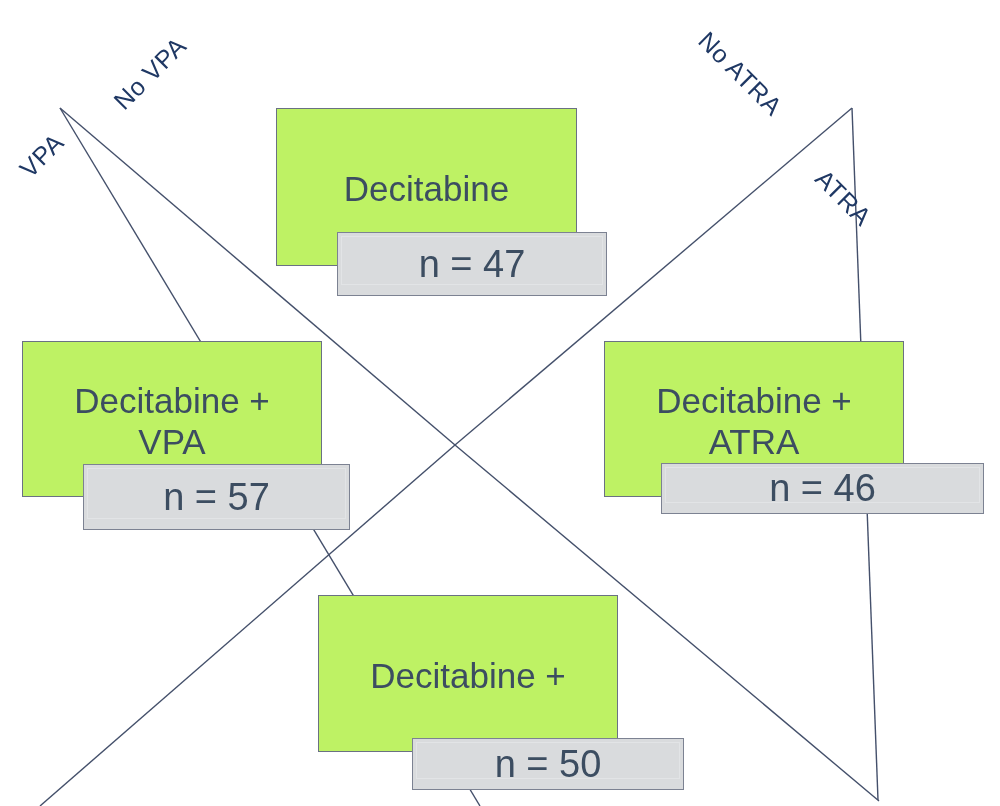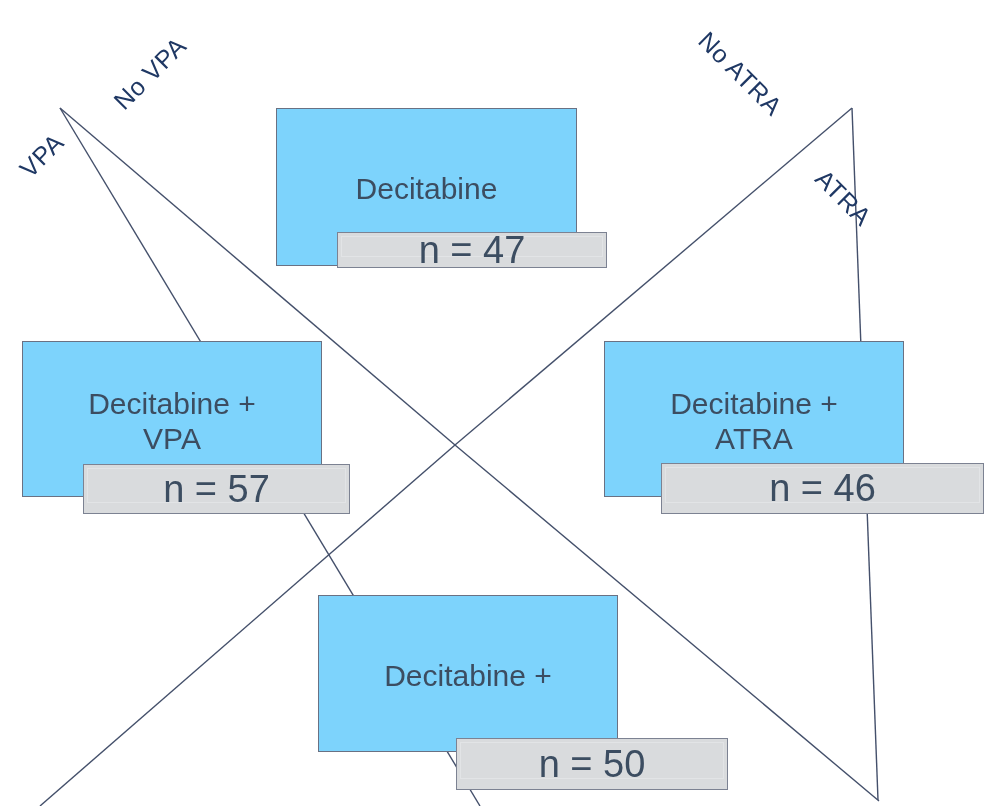--- a/index.html
+++ b/index.html
@@ -24,29 +24,29 @@
     letter-spacing:0.5px;
   }
   #lbl-vpa{left:14px;top:163px;transform:rotate(-45deg);transform-origin:left top;}
   #lbl-novpa{left:108px;top:95px;transform:rotate(-45deg);transform-origin:left top;}
   #lbl-noatra{left:713px;top:26px;transform:rotate(45deg);transform-origin:left top;}
   #lbl-atra{left:830px;top:164px;transform:rotate(45deg);transform-origin:left top;}
 
   
   .tx-box{
     position:absolute;
-    background:#7dd3fc;
+    background:#bef264;
     border:1.3px solid #6a7183;
     box-sizing:border-box;
     display:flex;
     align-items:center;
     justify-content:flex-end;
     text-align:center;
     color:#3c4d61;
-    font-size:30px;
+    font-size:35px;
     line-height:1.18;
     font-weight:400;
     padding:4px 8px 0 8px;
     z-index:2;
   }
   #box-top   {left:276px;top:108px;width:301px;height:158px;}
   #box-left  {left:22px; top:341px;width:300px;height:156px;}
   #box-right {left:604px;top:341px;width:300px;height:156px;}
   #box-bottom{left:318px;top:595px;width:300px;height:157px;}
 
@@ -69,24 +69,24 @@
   
   .n-box::after{
     content:"";
     position:absolute;
     left:3px;right:3px;top:3px;bottom:10px;
     border:1px solid #e2e4e6;
     pointer-events:none;
   }
   .n-box span{position:relative;z-index:1;}
 
-  #n-top   {left:337px;top:232px;width:270px;height:36px;}
-  #n-left  {left:83px; top:464px;width:267px;height:50px;}
+  #n-top   {left:337px;top:232px;width:270px;height:64px;}
+  #n-left  {left:83px; top:464px;width:267px;height:66px;}
   #n-right {left:661px;top:463px;width:323px;height:51px;}
-  #n-bottom{left:412px;top:738px;width:272px;height:52px;margin-left:44px;}
+  #n-bottom{left:412px;top:738px;width:272px;height:52px;}
 </style>
 </head>
 <body>
 
 <div id="stage">
 
   <svg id="cross" viewBox="0 0 1000 806" xmlns="http://www.w3.org/2000/svg">
     <line x1="60" y1="108" x2="480" y2="806" stroke="#44506b" stroke-width="1.4"></line>
     <line x1="852" y1="108" x2="878" y2="800" stroke="#44506b" stroke-width="1.4"></line>
   </svg>

